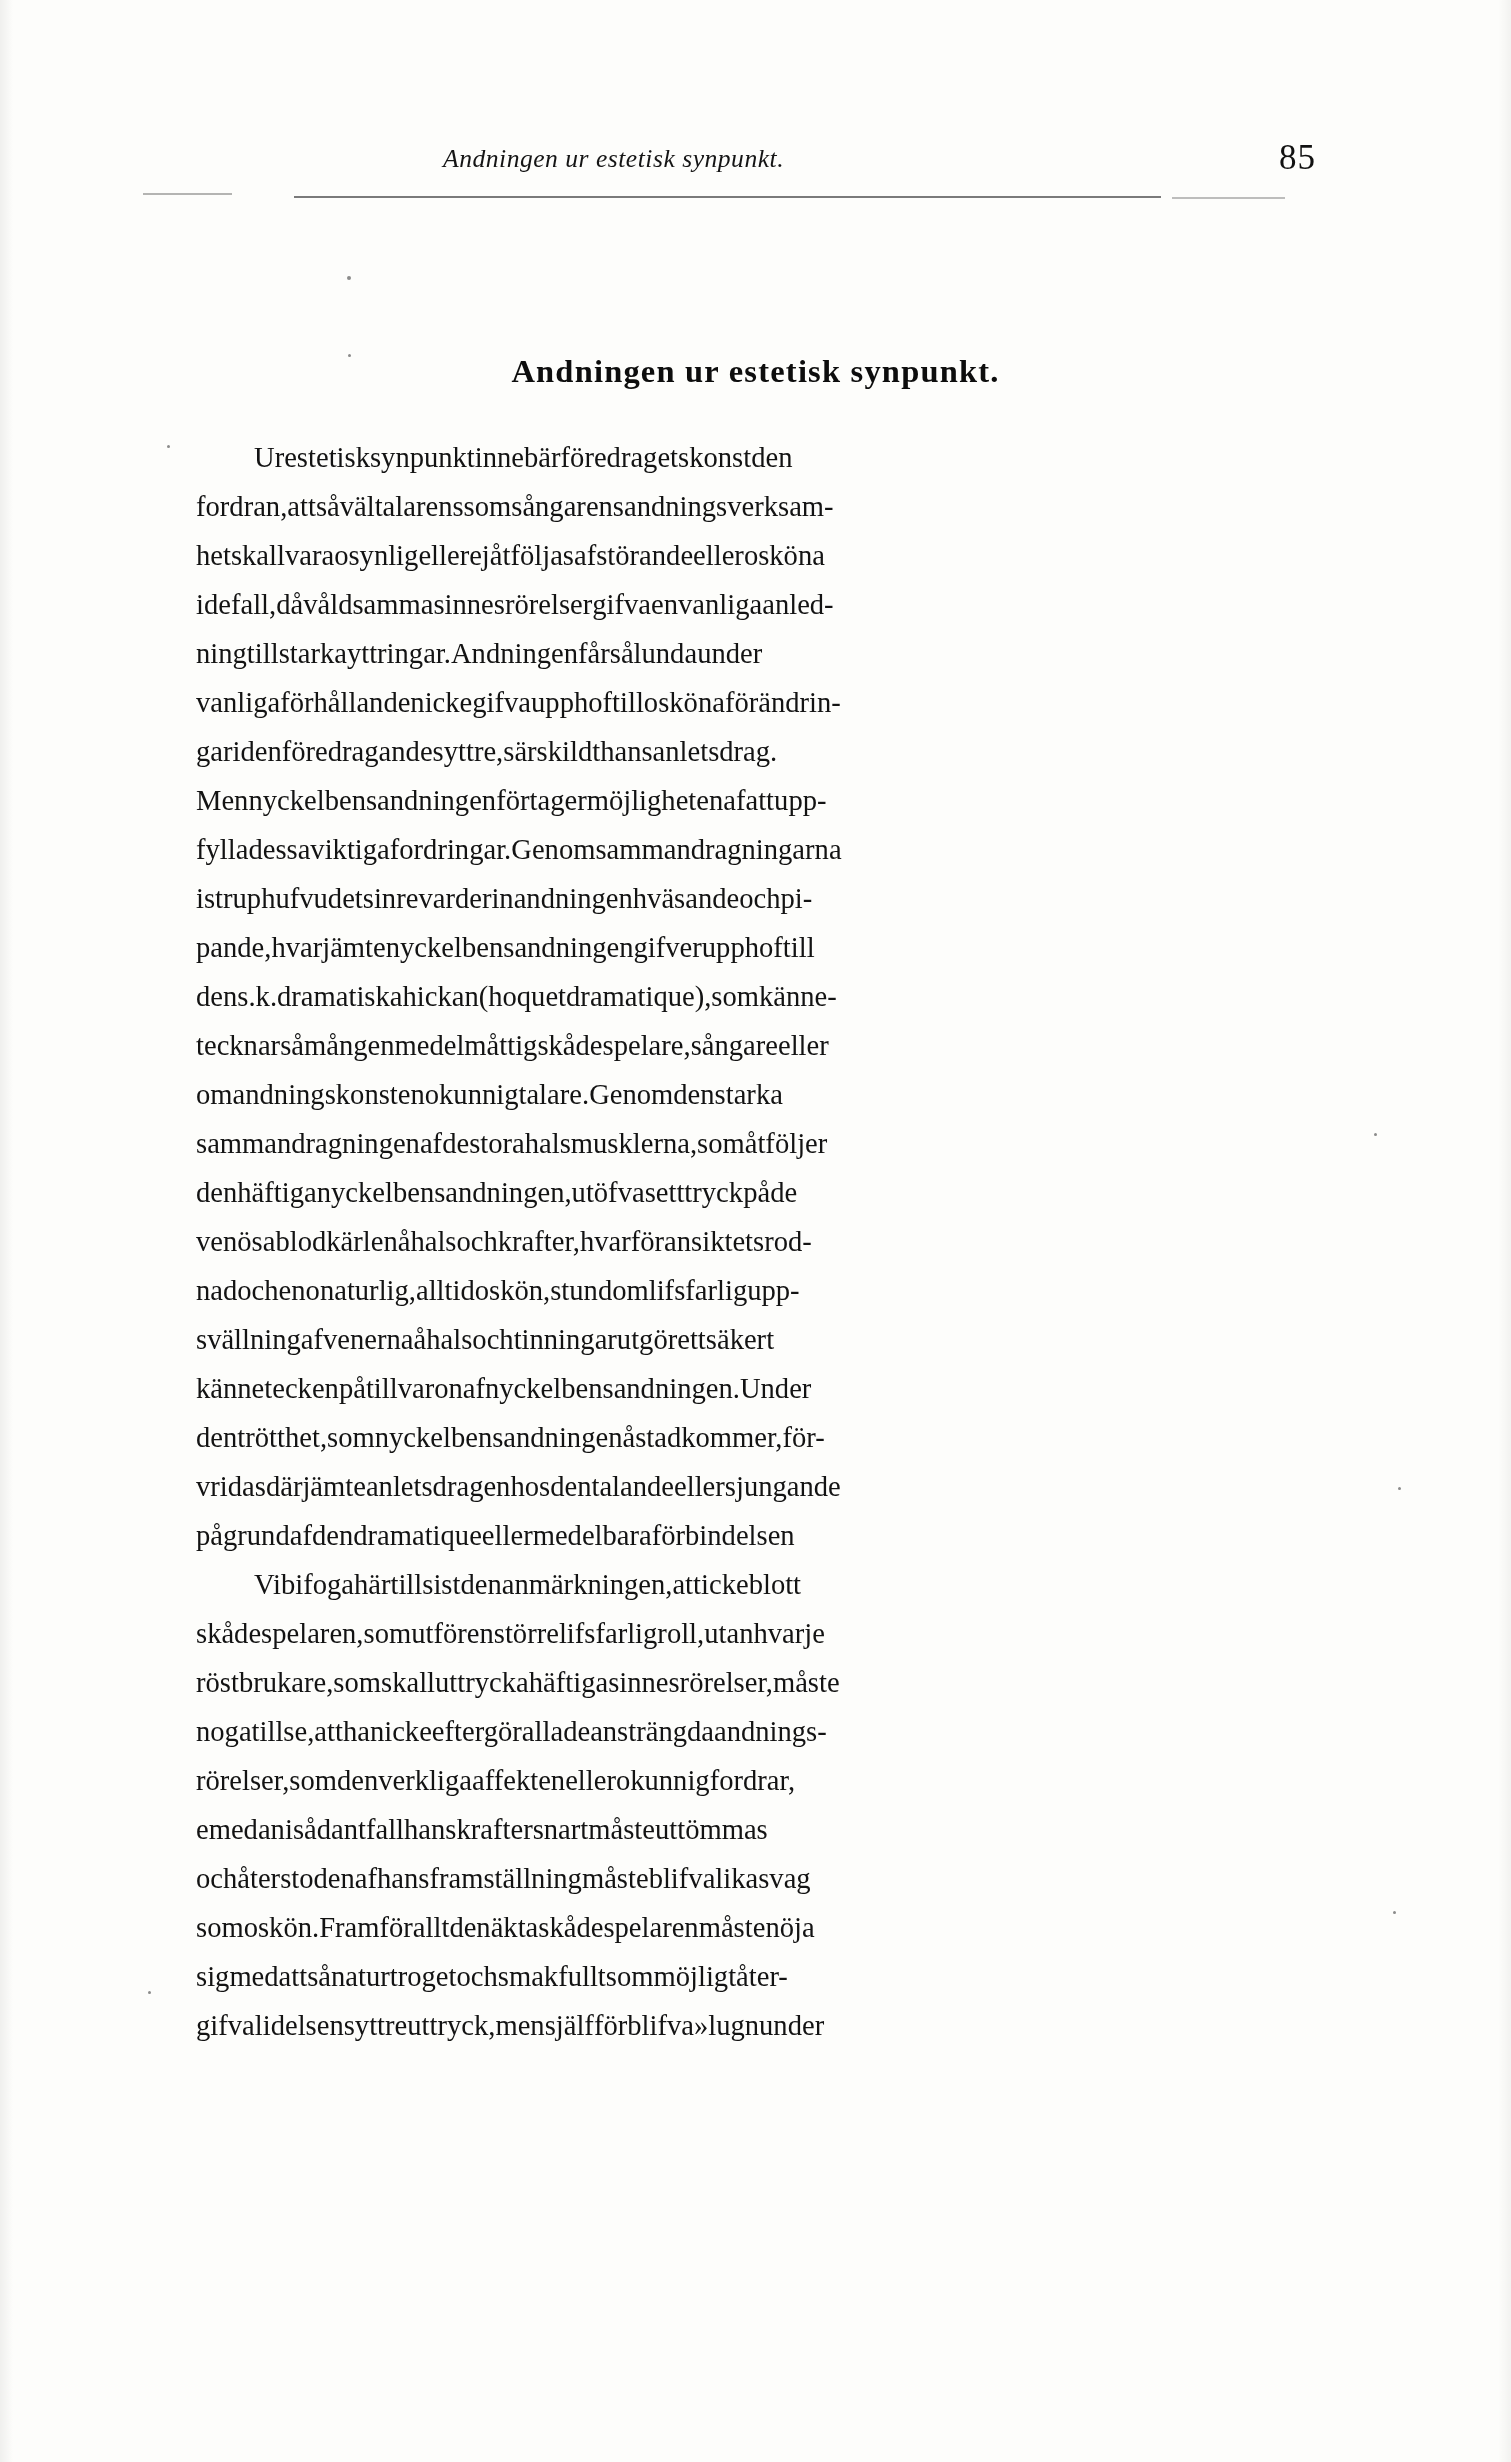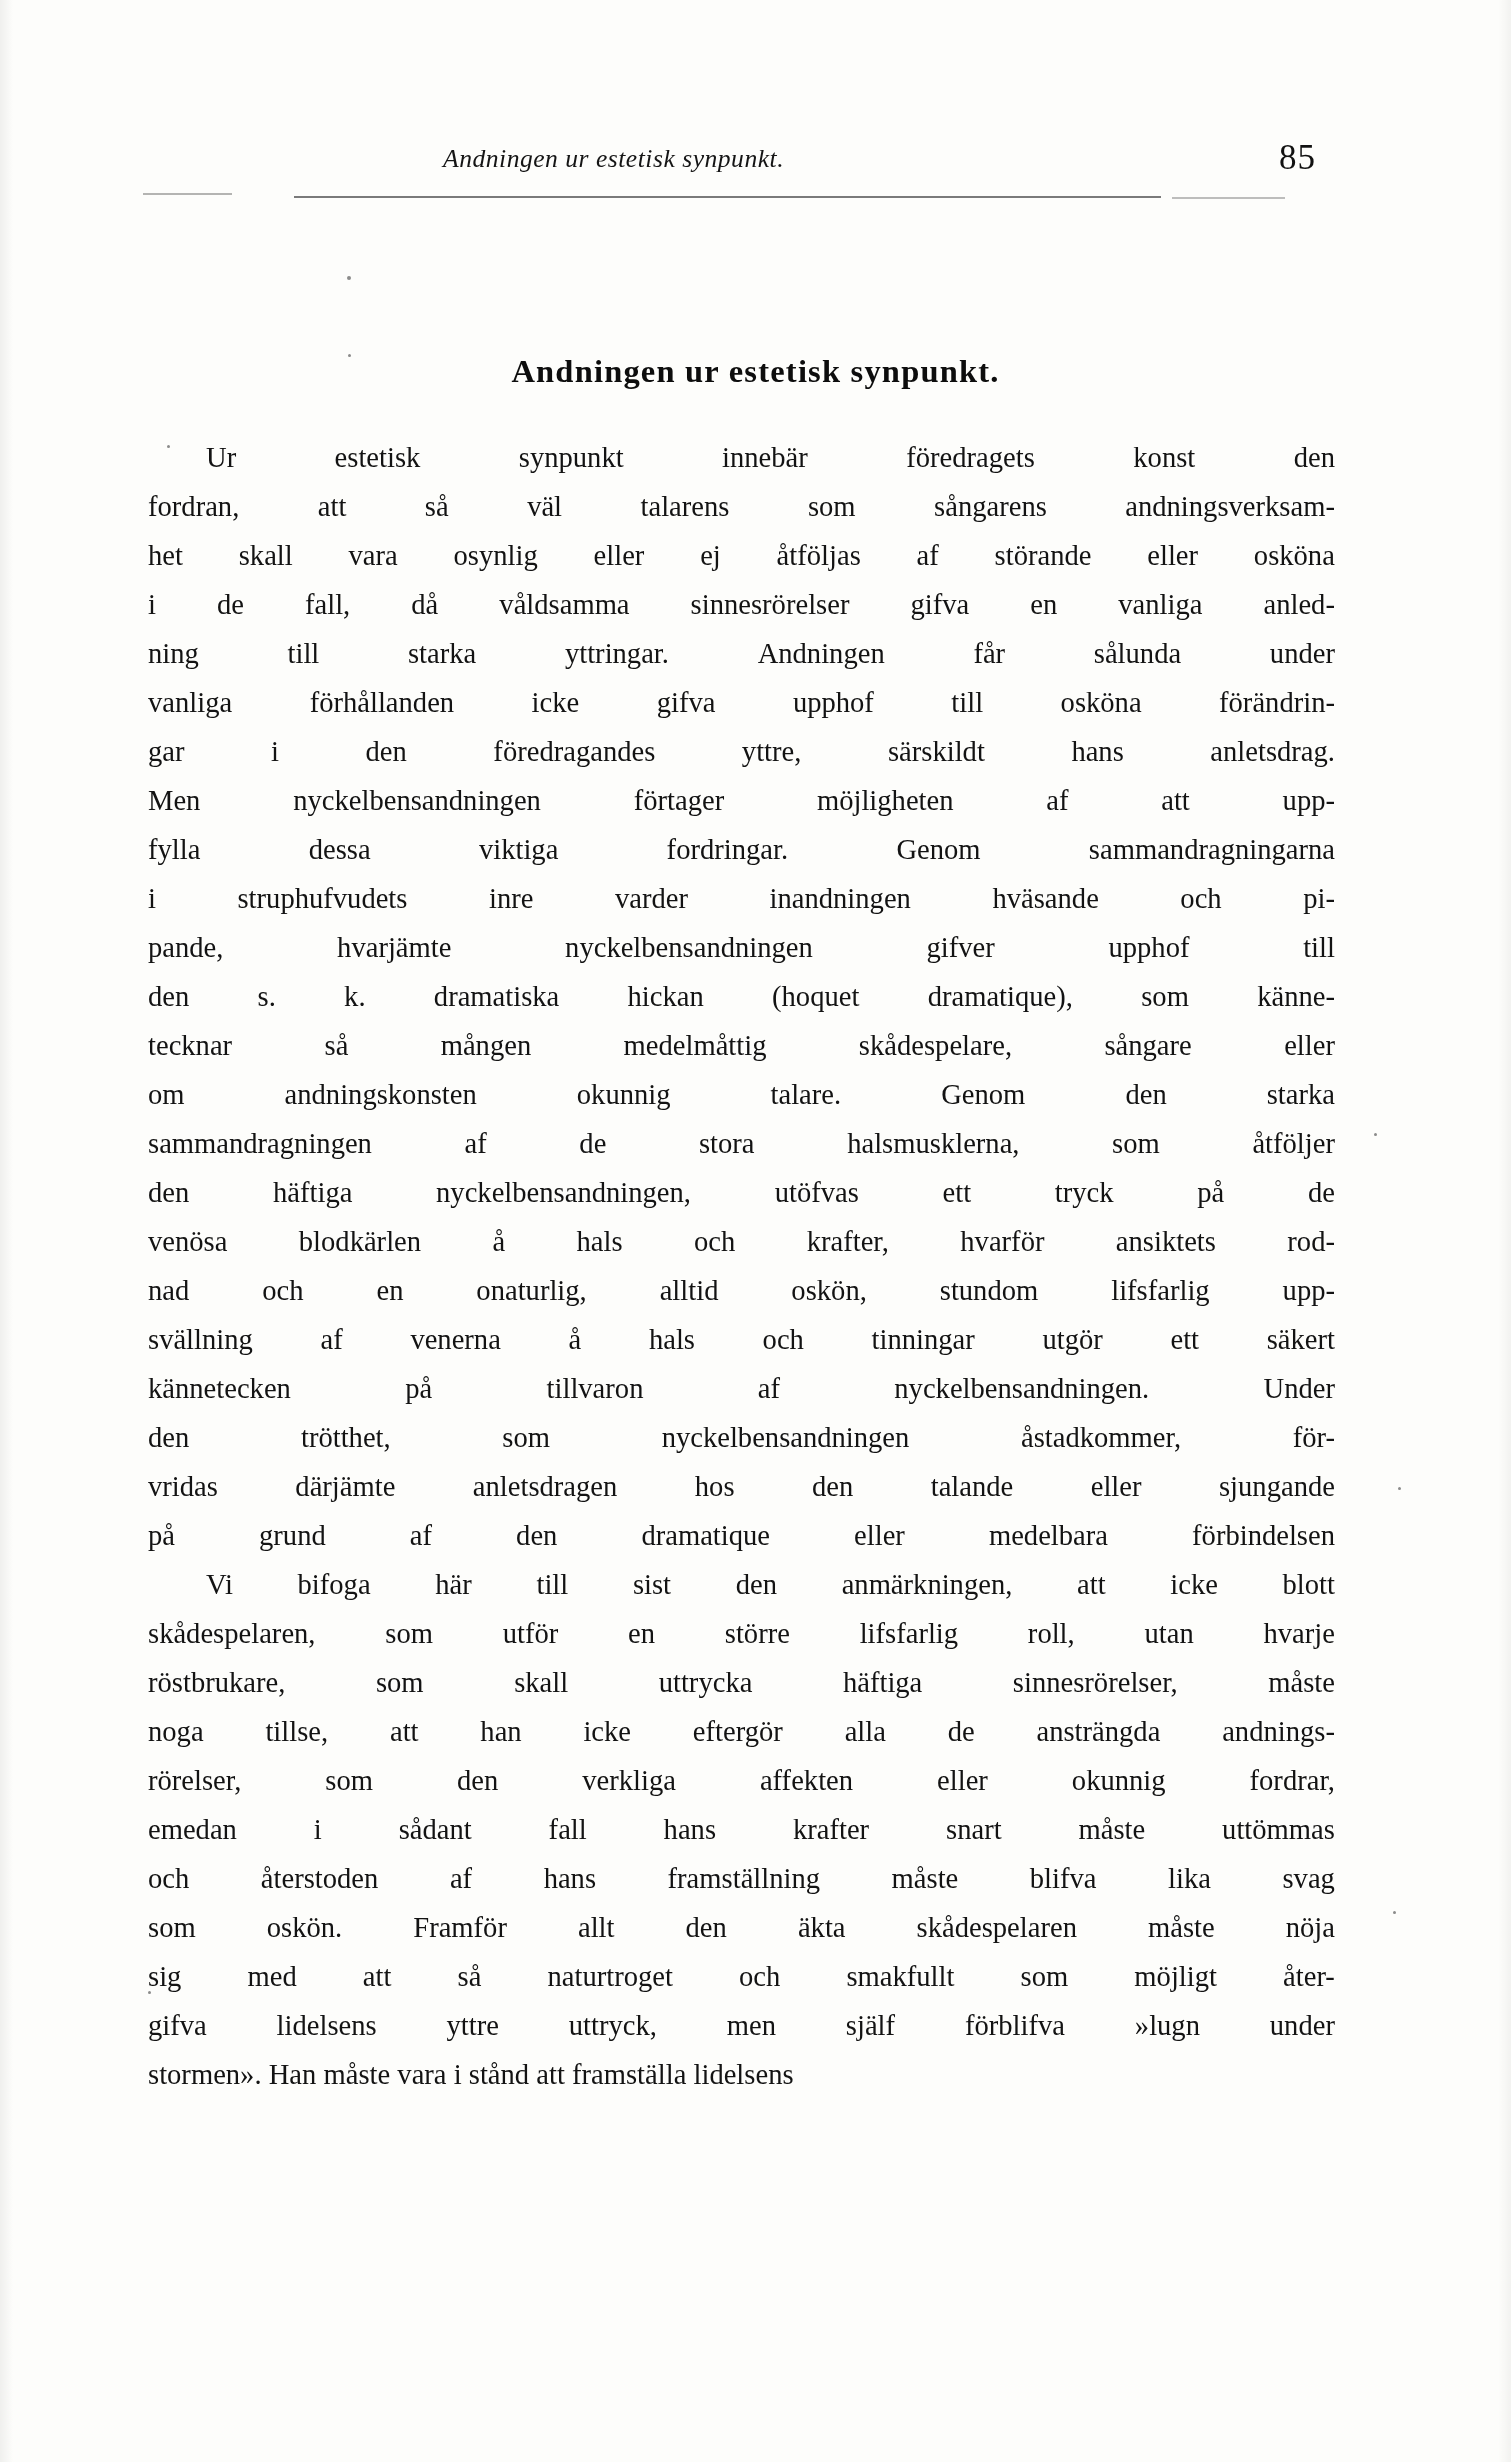--- a/index.html
+++ b/index.html
@@ -100,22 +100,22 @@
     font-size: 28.6px;
     line-height: 49px;
     height: 49px;
     color: #131313;
     white-space: nowrap;
   }
 
   
   .tline.just {
     display: flex;
-    justify-content: space-between;
     white-space: normal;
+    margin-left: 48px;
   }
   .tline.just > span {
     white-space: pre;
   }
 
   .tline.indent {
     padding-left: 58px;
   }
   .tline.indent.just {
     padding-left: 58px;
@@ -498,18 +498,17 @@
           <span>gifva</span>
           <span>lidelsens</span>
           <span>yttre</span>
           <span>uttryck,</span>
           <span>men</span>
           <span>själf</span>
           <span>förblifva</span>
           <span>»lugn</span>
           <span>under</span>
         </span>
-        <span class="tline">stormen». Han måste vara i stånd att framställa lidelsens</span>
       </p>
   </div>
 
 </div>
 
 
 </body></html>

